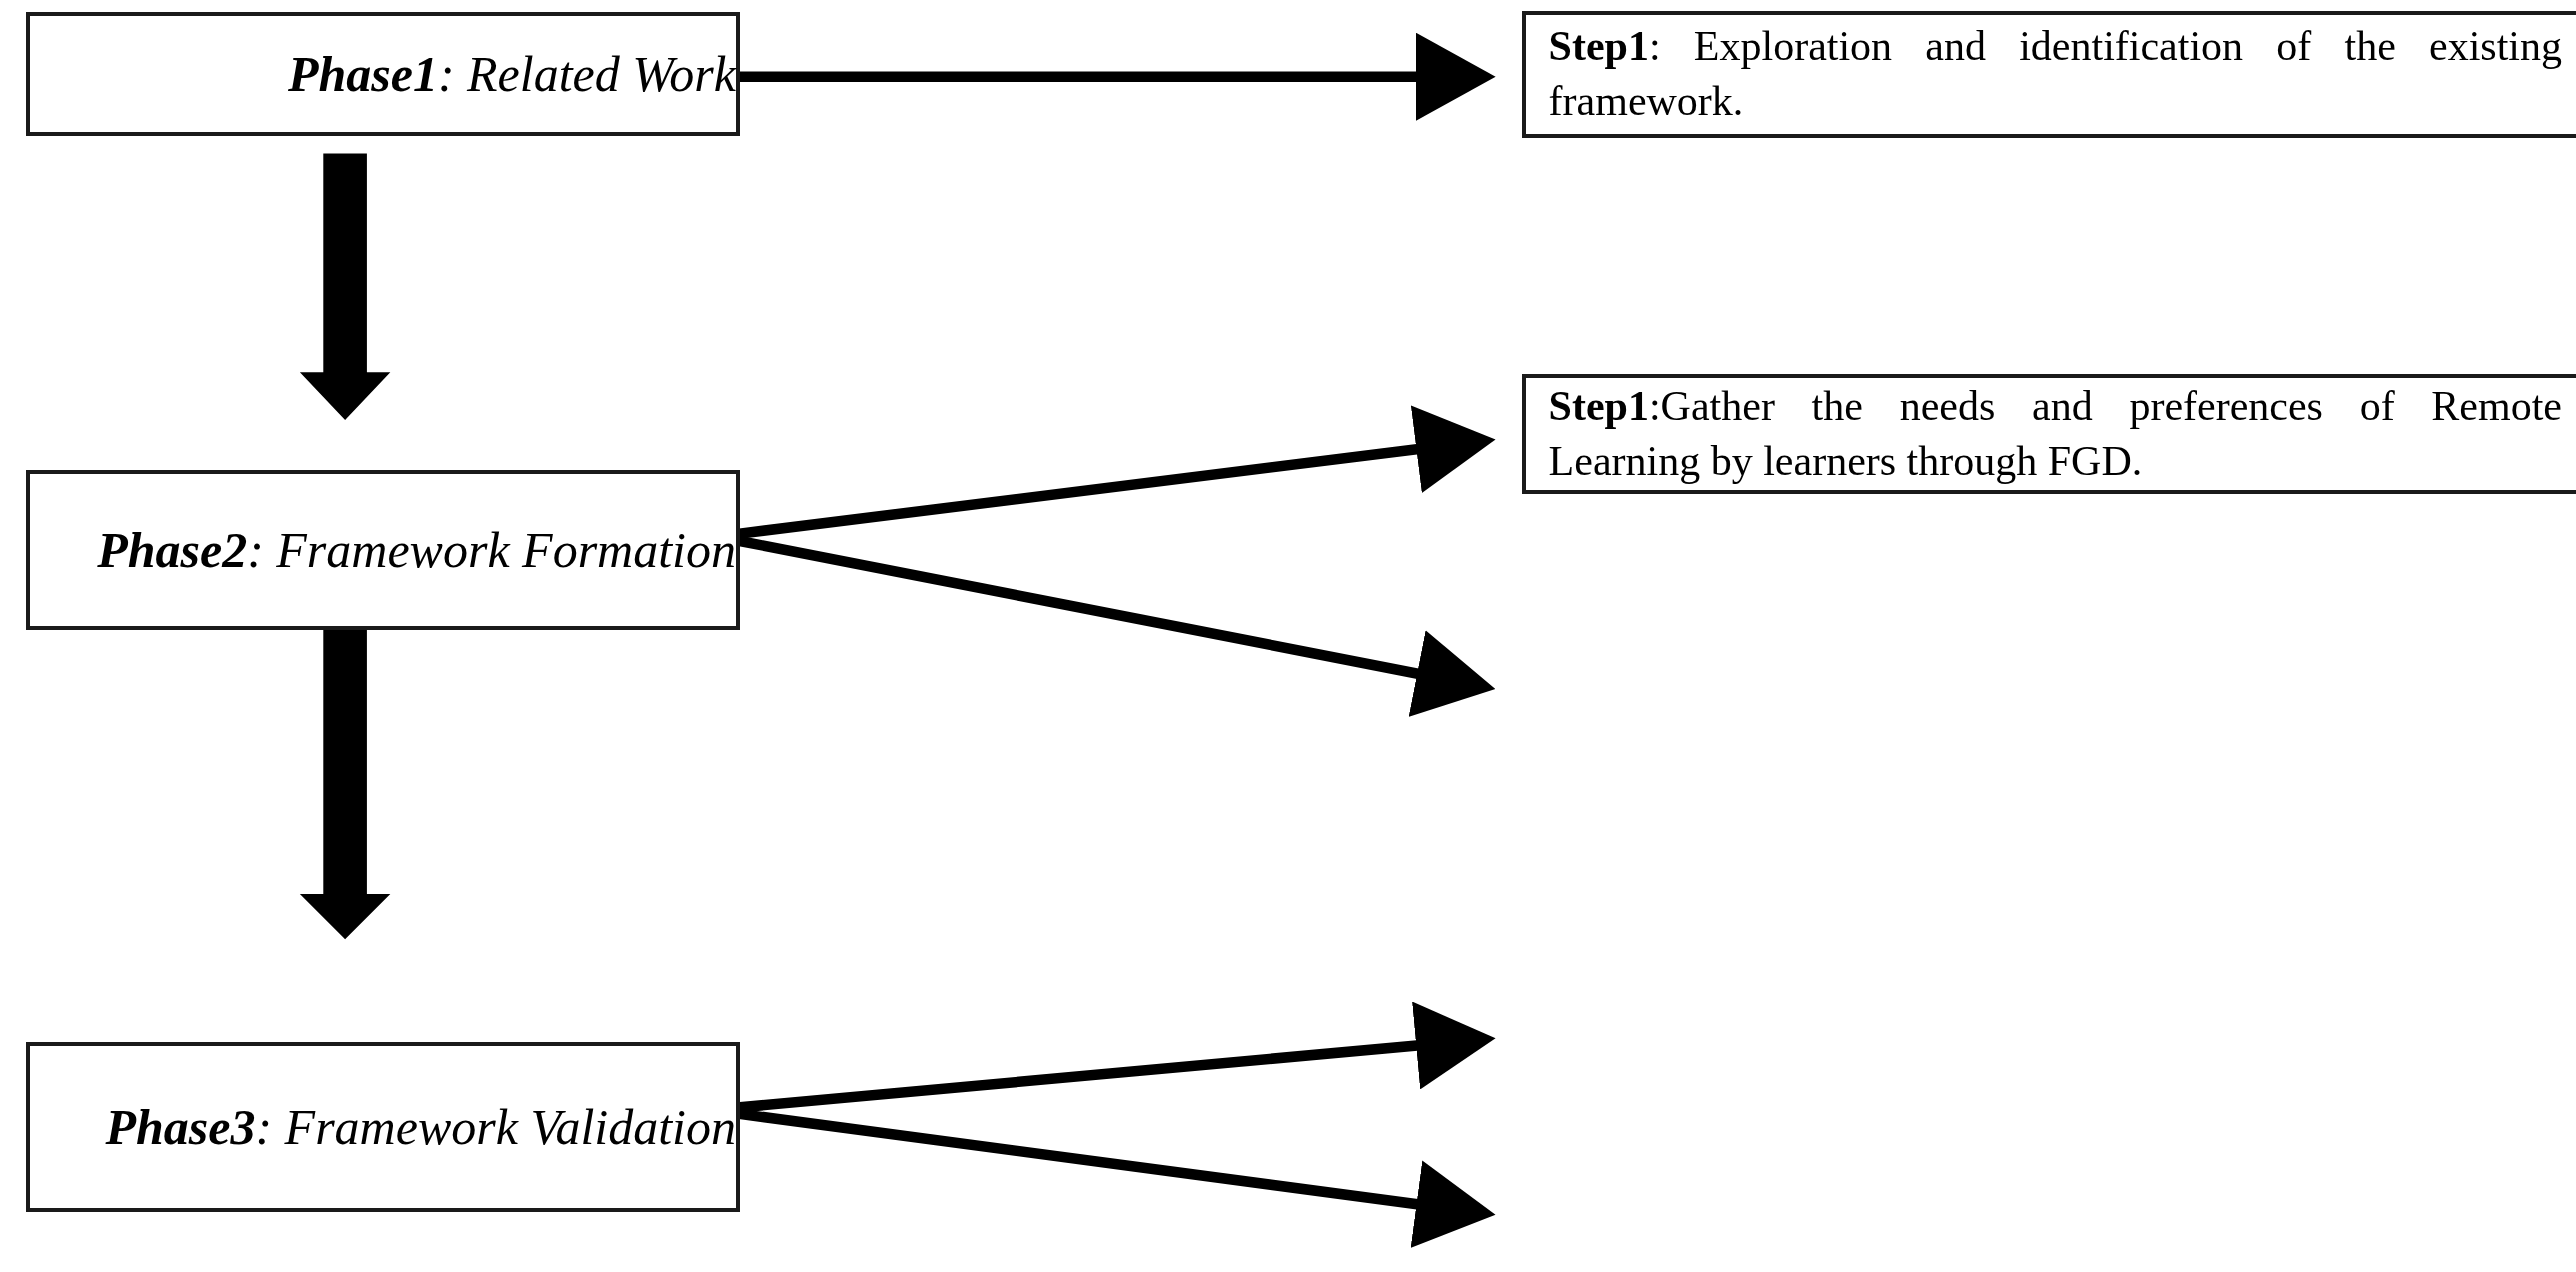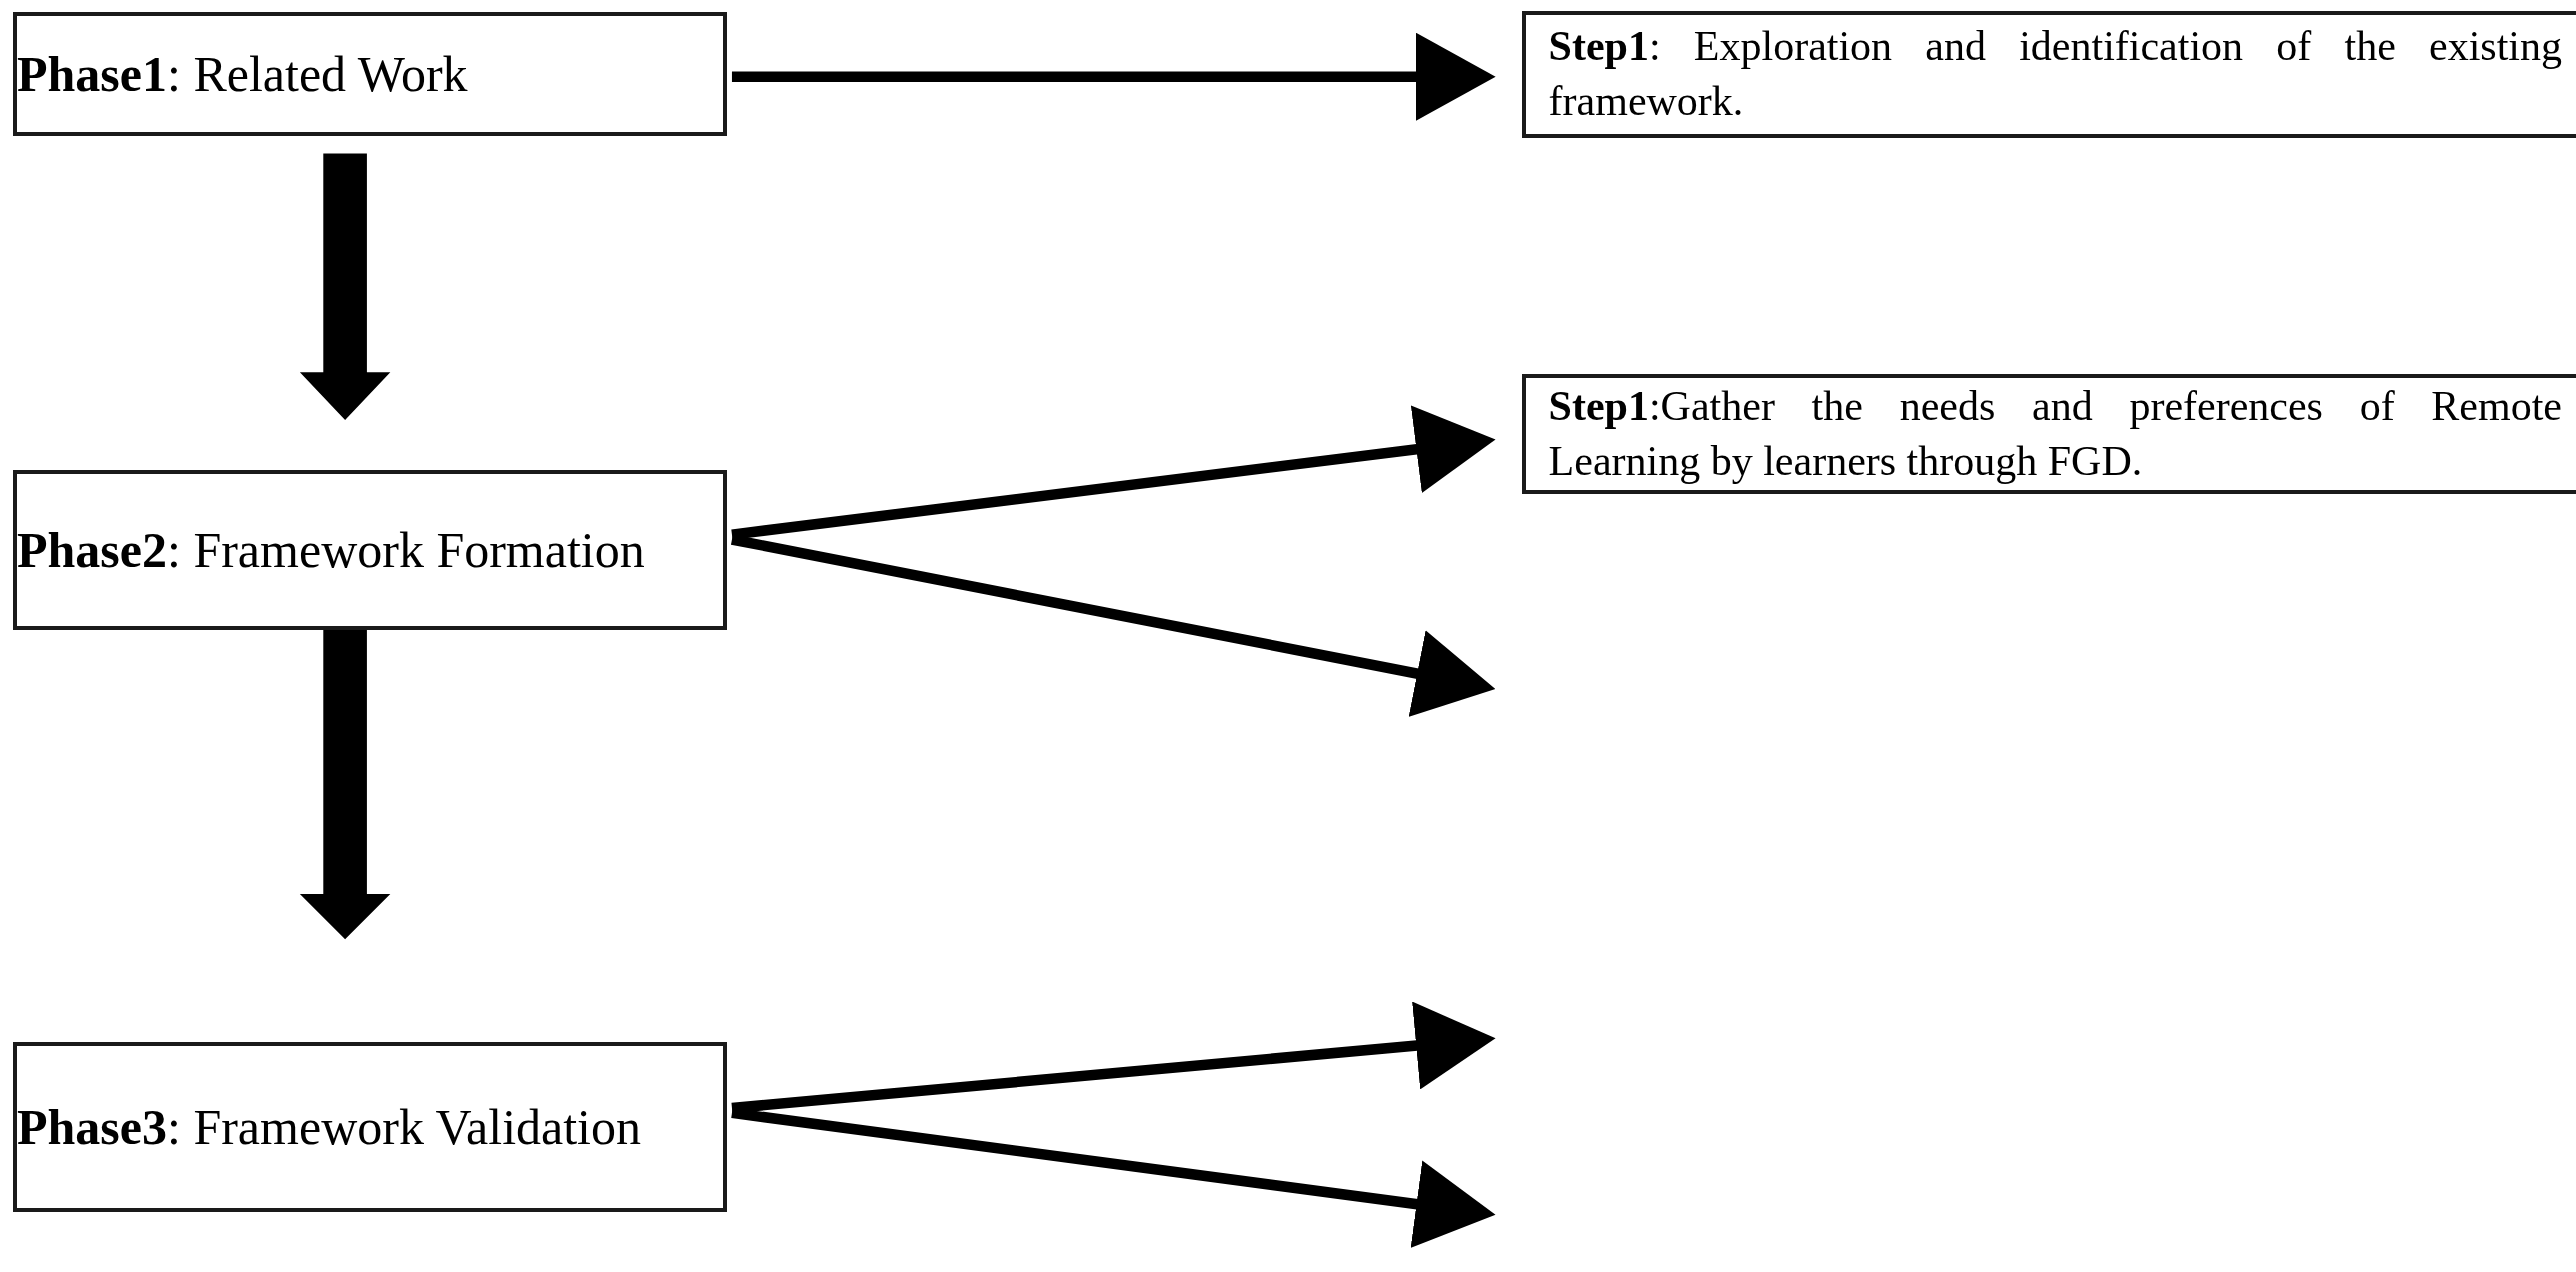--- a/index.html
+++ b/index.html
@@ -18,23 +18,24 @@
   }
   .box {
     position: absolute;
     background: #ffffff;
     border: 4.8px solid #1a1a1a;
     box-sizing: border-box;
     display: flex;
     align-items: center;
   }
   .phase-box {
-    left: 13px;
+    left: 26px;
     width: 714px;
-    justify-content: flex-start;
+    justify-content: flex-end;
+    font-style: italic;
   }
   .phase-label {
     font-size: 50px;
     white-space: nowrap;
     text-align: center;
   }
   .step-box {
     left: 1522px;
     width: 1062px;
   }

